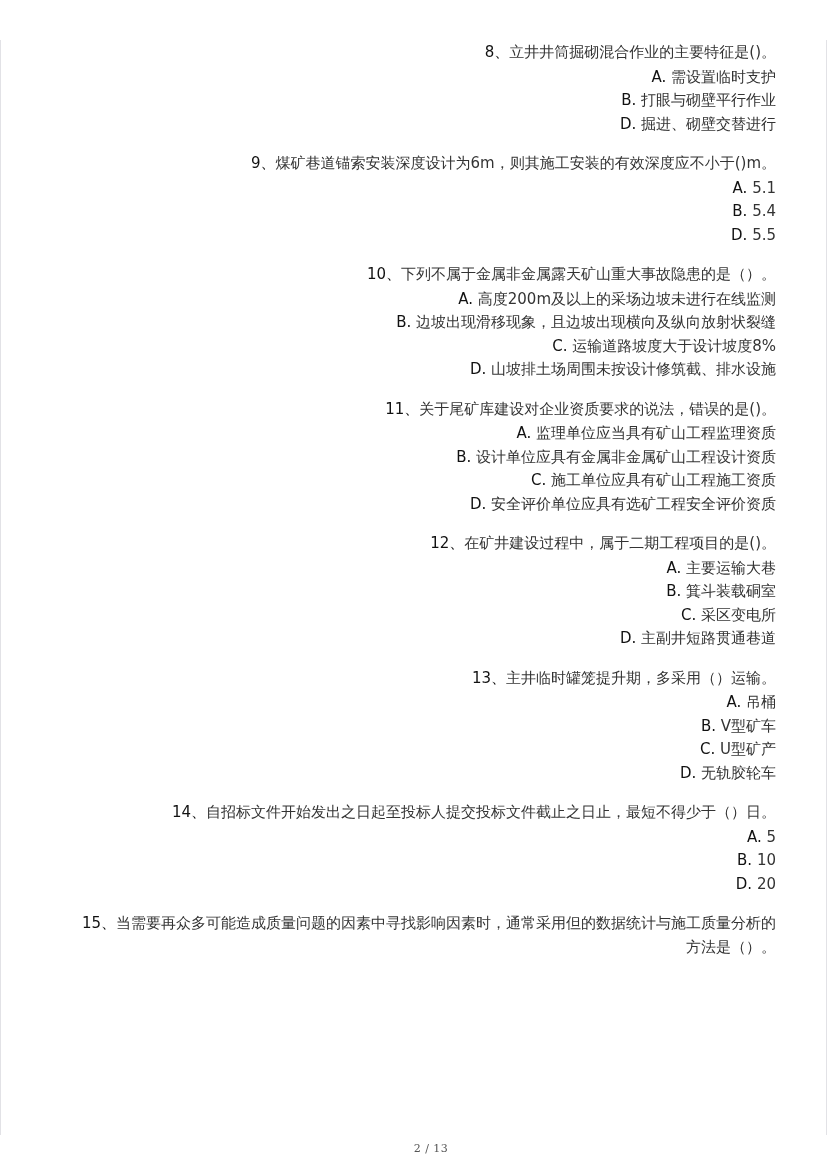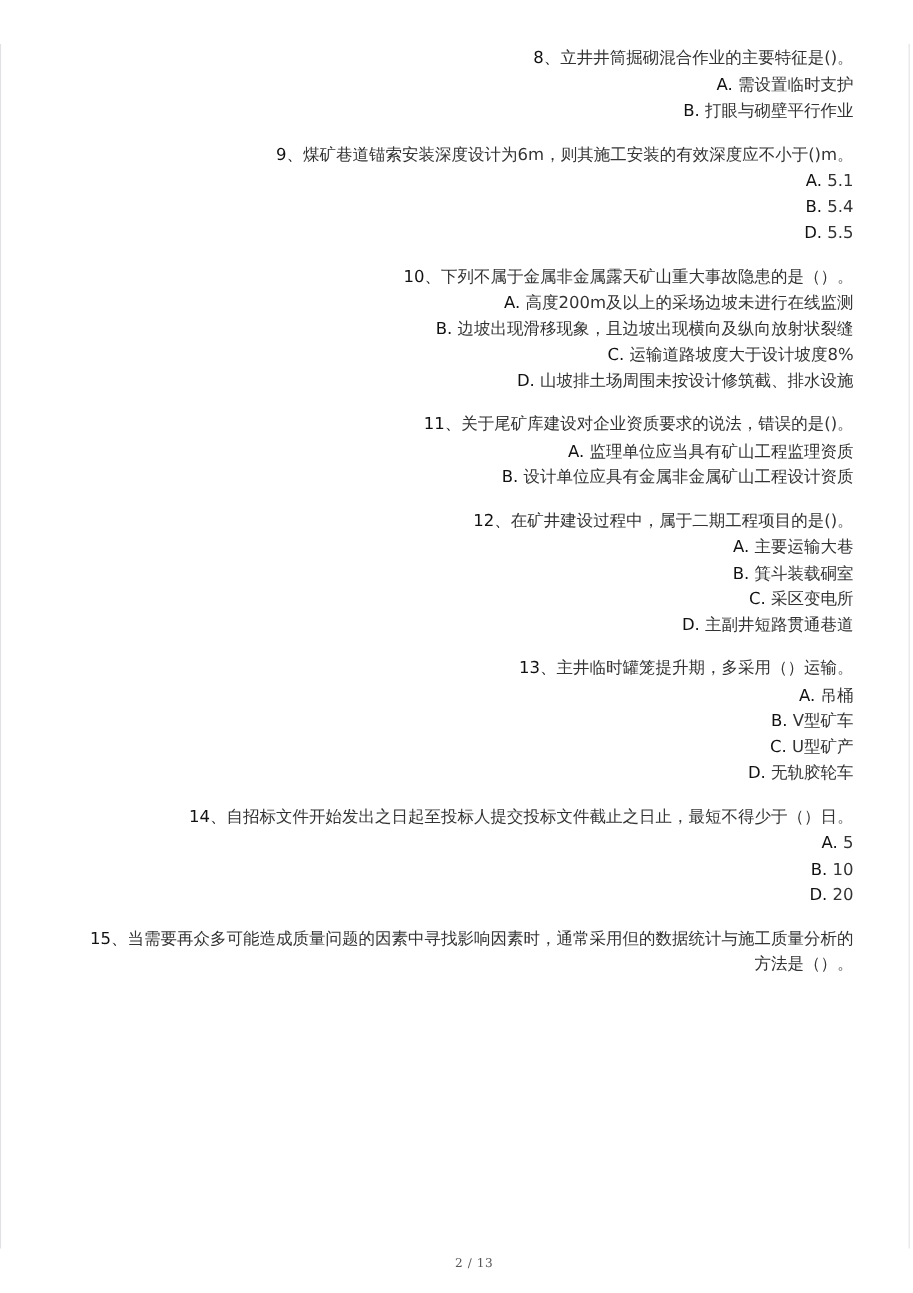--- a/index.html
+++ b/index.html
@@ -70,20 +70,21 @@
 </head>
 <body>
 
 <div class="page">
   <div class="content">
 
     <div class="question">
       <div class="q-stem"><span class="num">8、</span><span class="txt">立井井筒掘砌混合作业的主要特征是()。</span></div>
       <div class="option"><span class="letter">A.</span><span> 需设置临时支护</span></div>
       <div class="option"><span class="letter">B.</span><span> 打眼与砌壁平行作业</span></div>
+      <div class="option"><span class="letter">D.</span><span> 掘进、砌壁交替进行</span></div>
     </div>
 
     <div class="question">
       <div class="q-stem"><span class="num">9、</span><span class="txt">煤矿巷道锚索安装深度设计为6m，则其施工安装的有效深度应不小于()m。</span></div>
       <div class="option"><span class="letter">A.</span><span> 5.1</span></div>
       <div class="option"><span class="letter">B.</span><span> 5.4</span></div>
       <div class="option"><span class="letter">D.</span><span> 5.5</span></div>
     </div>
 
     <div class="question">
@@ -91,20 +92,22 @@
       <div class="option"><span class="letter">A.</span><span> 高度200m及以上的采场边坡未进行在线监测</span></div>
       <div class="option"><span class="letter">B.</span><span> 边坡出现滑移现象，且边坡出现横向及纵向放射状裂缝</span></div>
       <div class="option"><span class="letter">C.</span><span> 运输道路坡度大于设计坡度8%</span></div>
       <div class="option"><span class="letter">D.</span><span> 山坡排土场周围未按设计修筑截、排水设施</span></div>
     </div>
 
     <div class="question">
       <div class="q-stem"><span class="num">11、</span><span class="txt">关于尾矿库建设对企业资质要求的说法，错误的是()。</span></div>
       <div class="option"><span class="letter">A.</span><span> 监理单位应当具有矿山工程监理资质</span></div>
       <div class="option"><span class="letter">B.</span><span> 设计单位应具有金属非金属矿山工程设计资质</span></div>
+      <div class="option"><span class="letter">C.</span><span> 施工单位应具有矿山工程施工资质</span></div>
+      <div class="option"><span class="letter">D.</span><span> 安全评价单位应具有选矿工程安全评价资质</span></div>
     </div>
 
     <div class="question">
       <div class="q-stem"><span class="num">12、</span><span class="txt">在矿井建设过程中，属于二期工程项目的是()。</span></div>
       <div class="option"><span class="letter">A.</span><span> 主要运输大巷</span></div>
       <div class="option"><span class="letter">B.</span><span> 箕斗装载硐室</span></div>
       <div class="option"><span class="letter">C.</span><span> 采区变电所</span></div>
       <div class="option"><span class="letter">D.</span><span> 主副井短路贯通巷道</span></div>
     </div>
 

